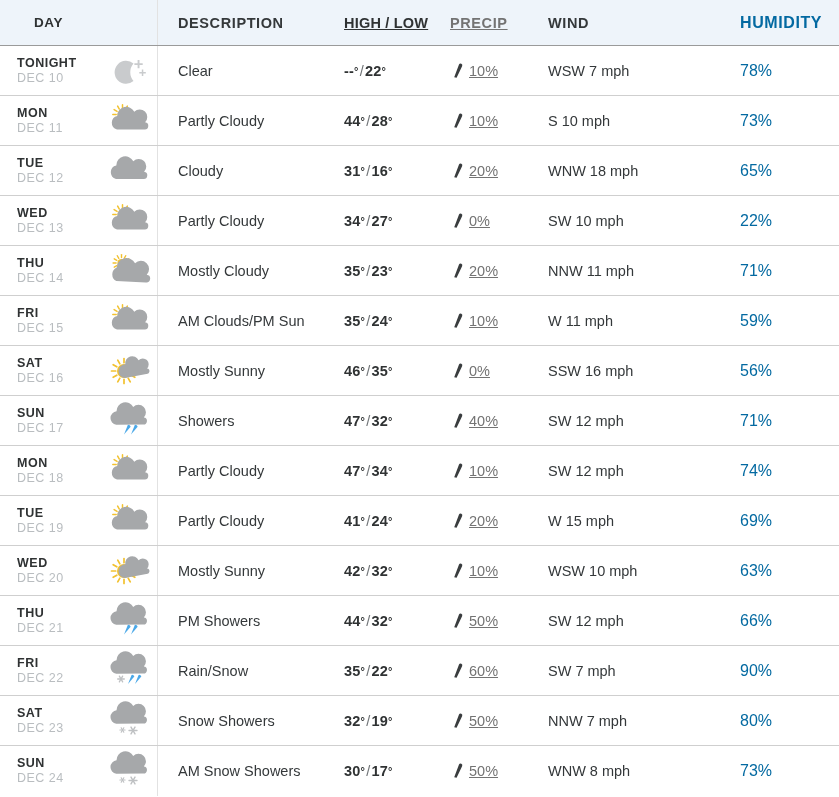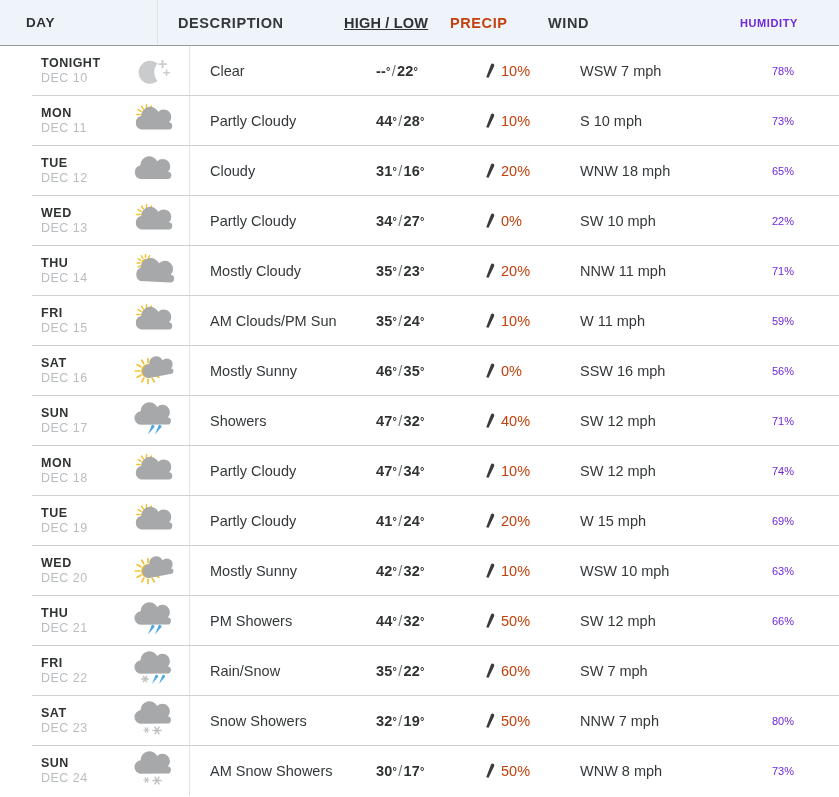--- a/index.html
+++ b/index.html
@@ -58,29 +58,28 @@
   .hc-desc     { padding-left: 20px; }
   .hc-temp     { padding-left: 6px; text-decoration: underline; }
   .hc-precip   { padding-left: 0px; }
   .hc-wind     { padding-left: 3px; }
   .hc-humidity { padding-left: 0px; justify-content: flex-start; }
 
   
   .data-row {
     height: 50px;
     border-bottom: 1px solid #cfcfcf;
-    margin-left: 32px;
   }
   .data-row:last-of-type { border-bottom: none; }
 
   .c-day {
     display: flex;
     align-items: center;
     border-right: 1px solid #e2e2e2;
-    padding-left: 9px;
+    padding-left: 17px;
     position: relative;
   }
   .daynames {
     display: flex;
     flex-direction: column;
     justify-content: center;
     line-height: 1.18;
     width: 86px;
   }
   .dayname {
@@ -123,44 +122,45 @@
     color: #2f3233;
     letter-spacing: 0.2px;
   }
   .temp-sep { font-weight: normal; color: #6f7376; margin: 0 1px; }
   .deg { font-size: 11px; vertical-align: super; line-height: 0; }
 
   .c-precip {
     display: flex;
     align-items: center;
     font-size: 14.5px;
-    color: #c2410c;
+    color: #737373;
     padding-left: 2px;
+    text-decoration: underline;
   }
   .drop-icon {
     width: 16px;
     height: 18px;
     flex: 0 0 16px;
     margin-right: 3px;
     display: flex;
     align-items: center;
     justify-content: center;
   }
   .c-wind {
     display: flex;
     align-items: center;
     padding-left: 3px;
     font-size: 14.5px;
     color: #34383a;
   }
   .c-humidity {
     display: flex;
     align-items: center;
-    font-size: 11px;
-    color: #6d28d9;
+    font-size: 16px;
+    color: #0369a1;
   }
 </style>
 </head>
 <body>
 
 <div id="forecast-table">
 
   <div class="row header-row">
     <div class="c-day">
       <div class="header-cell hc-day">DAY</div>
@@ -682,20 +682,21 @@
         </div>
         <div class="c-precip">
           <span class="drop-icon">
             <svg width="11" height="16" viewBox="0 0 11 16">
               <path fill="#3a3d3f" d="M1.2,14.2 L6.0,1.6 a1.7,1.7 0 0 1 3.1,1.6 L3.6,14.8 Z"></path>
             </svg>
           </span>
           <span>60%</span>
         </div>
         <div class="c-wind">SW 7 mph</div>
+        <div class="c-humidity">90%</div>
       </div>
       <div class="row data-row">
         <div class="c-day">
           <div class="daynames">
             <span class="dayname">SAT</span>
             <span class="daydate">DEC 23</span>
           </div>
           <span class="icon-wrap">
             <svg width="46" height="40" viewBox="0 0 46 40">
               <path fill="#a6a8aa" d="M10.280000000000001,22.86 a6.859999999999999,6.859999999999999 0 0 1 0.294,-13.6 a8.82,8.82 0 0 1 16.66,-4.2 a7.35,7.35 0 0 1 10.584,10.388 a3.528,3.528 0 0 1 -0.882,7.056 Z"></path>

